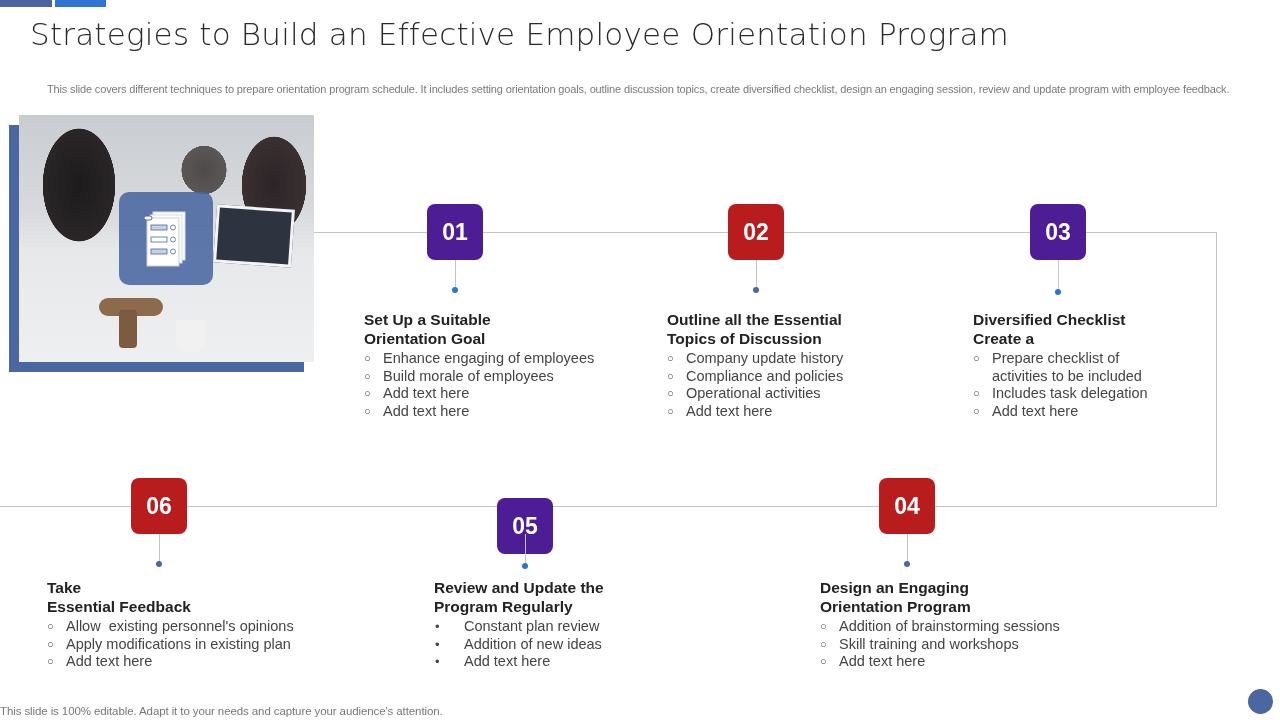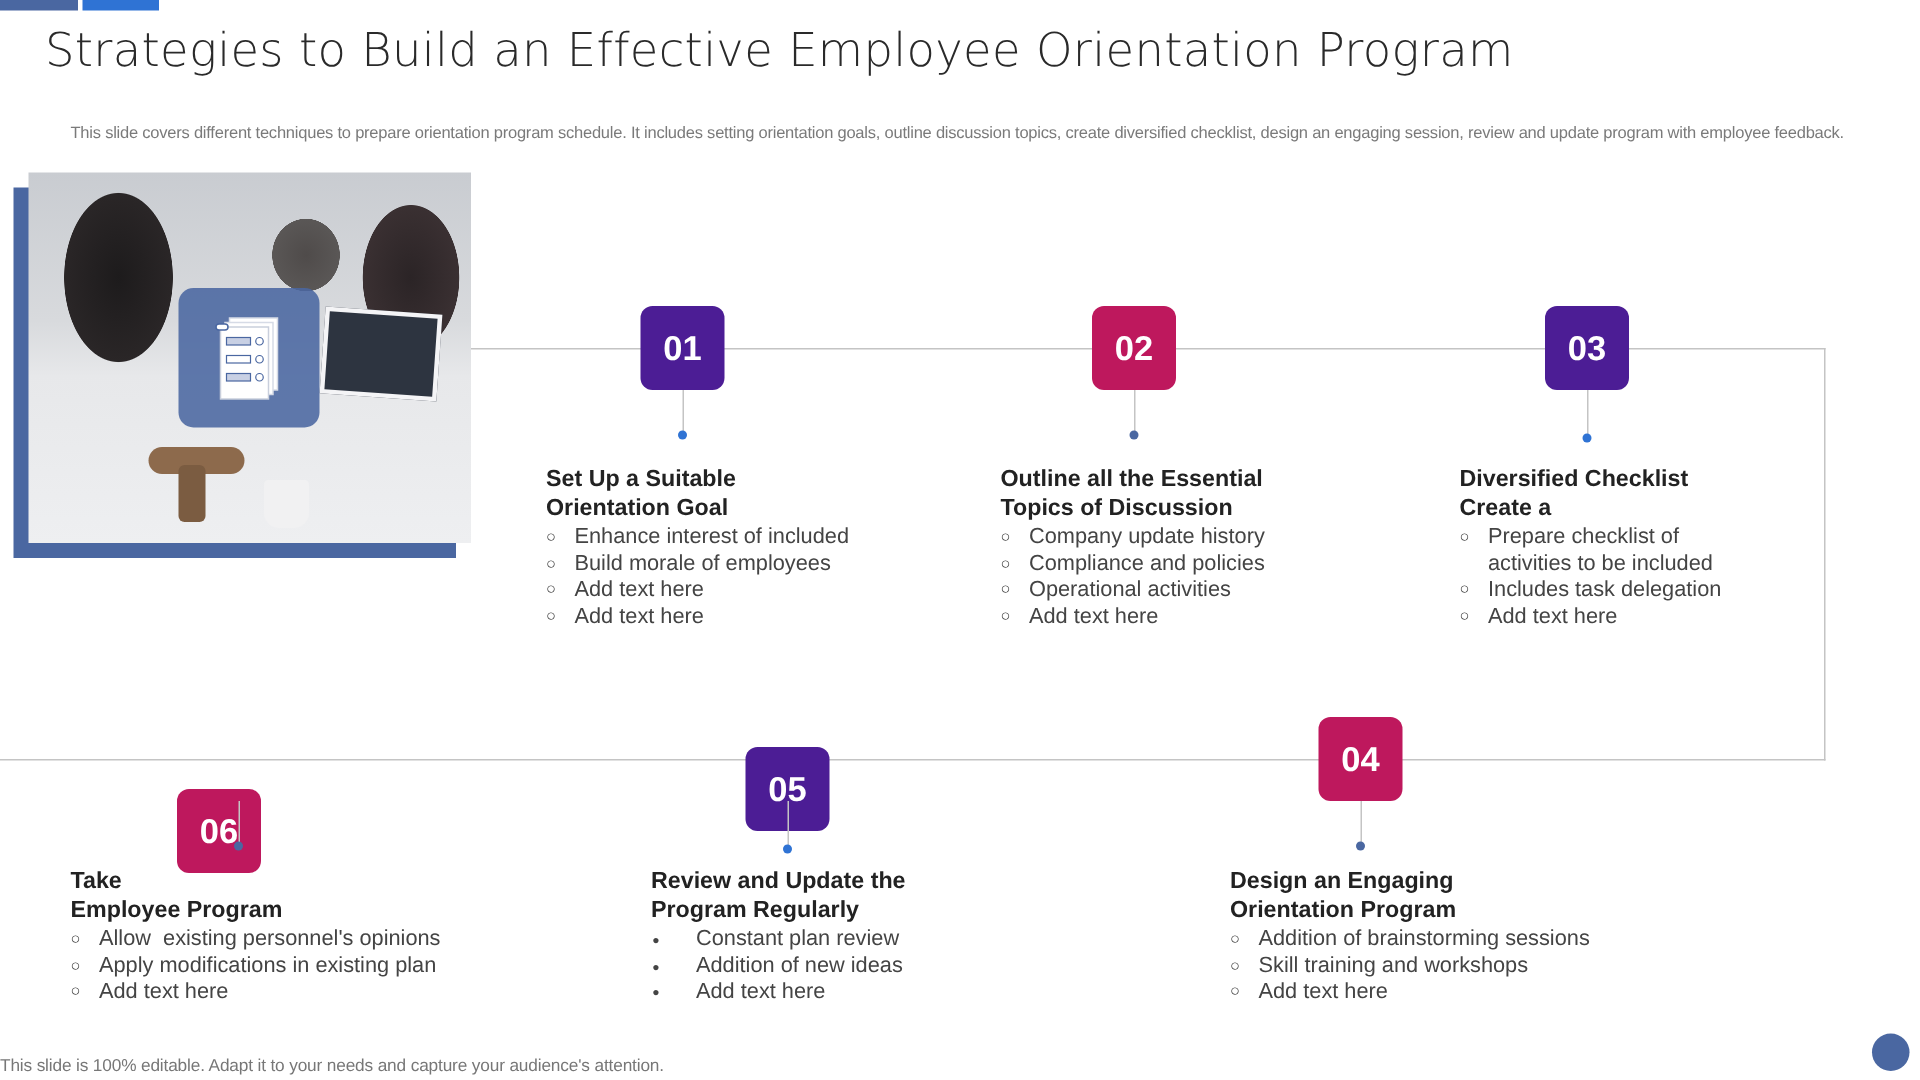--- a/index.html
+++ b/index.html
@@ -29,21 +29,21 @@
 
   
   .line { position:absolute; background:#c4c4c4; }
   .line.top { left:314px; top:232px; width:903px; height:1px; }
   .line.right { left:1216px; top:232px; width:1px; height:275px; }
   .line.bottom { left:0; top:506px; width:1217px; height:1px; }
 
   
   .badge { position:absolute; width:56px; height:56px; border-radius:8px; color:#fff; font-weight:bold; font-size:23px; display:flex; align-items:center; justify-content:center; }
   .badge.bright { background:#4c1d95; }
-  .badge.slate { background:#be185d; }
+  .badge.slate { background:#b91c1c; }
   .stem { position:absolute; width:1px; height:30px; background:#c4c4c4; }
   .dot { position:absolute; width:6px; height:6px; border-radius:50%; }
   .dot.bright { background:#2f73d4; }
   .dot.slate { background:#4a67a1; }
   .step-text { position:absolute; }
   .step-title { font-weight:bold; font-size:15.5px; line-height:19px; color:#222; margin:0 0 2px 0; }
   .step-title span { display:block; }
   ul.items { list-style:none; margin:0; padding:0; }
   ul.items li { position:relative; font-size:14.5px; line-height:17.6px; color:#444; padding-left:19px; }
   ul.items li .bullet { position:absolute; left:0; top:0; font-size:11px; color:#444; }
@@ -90,21 +90,21 @@
 
 <div class="badge bright" style="left:427px; top:204px;">01</div>
 <div class="stem" style="left:455px; top:260px;"></div>
 <div class="dot bright" style="left:452px; top:287px;"></div>
 <div class="step-text" style="left:364px; top:310px; width:270px;">
   <div class="step-title">
     <span>Set Up a Suitable</span>
     <span>Orientation Goal</span>
   </div>
   <ul class="items">
-    <li><span class="bullet">○</span><span>Enhance interest of included</span></li>
+    <li><span class="bullet">○</span><span>Enhance engaging of employees</span></li>
     <li><span class="bullet">○</span><span>Build morale of employees</span></li>
     <li><span class="bullet">○</span><span>Add text here</span></li>
     <li><span class="bullet">○</span><span>Add text here</span></li>
   </ul>
 </div>
 
 <div class="badge slate" style="left:728px; top:204px;">02</div>
 <div class="stem" style="left:756px; top:260px;"></div>
 <div class="dot slate" style="left:753px; top:287px;"></div>
 <div class="step-text" style="left:667px; top:310px; width:280px;">
@@ -158,27 +158,27 @@
     <span>Review and Update the</span>
     <span>Program Regularly</span>
   </div>
   <ul class="items dots">
     <li><span class="bullet">•</span><span>Constant plan review</span></li>
     <li><span class="bullet">•</span><span>Addition of new ideas</span></li>
     <li><span class="bullet">•</span><span>Add text here</span></li>
   </ul>
 </div>
 
-<div class="badge slate" style="left:118px; top:478px;margin-top:48px;">06</div>
+<div class="badge slate" style="left:131px; top:478px;">06</div>
 <div class="stem" style="left:159px; top:534px;"></div>
 <div class="dot slate" style="left:156px; top:561px;"></div>
 <div class="step-text" style="left:47px; top:578px; width:290px;">
   <div class="step-title">
     <span>Take</span>
-    <span>Employee Program</span>
+    <span>Essential Feedback</span>
   </div>
   <ul class="items">
     <li><span class="bullet">○</span><span style="white-space:pre;">Allow  existing personnel's opinions</span></li>
     <li><span class="bullet">○</span><span>Apply modifications in existing plan</span></li>
     <li><span class="bullet">○</span><span>Add text here</span></li>
   </ul>
 </div>
 
 <div class="footer">This slide is 100% editable. Adapt it to your needs and capture your audience's attention.</div>
 <div class="corner-dot"></div>

